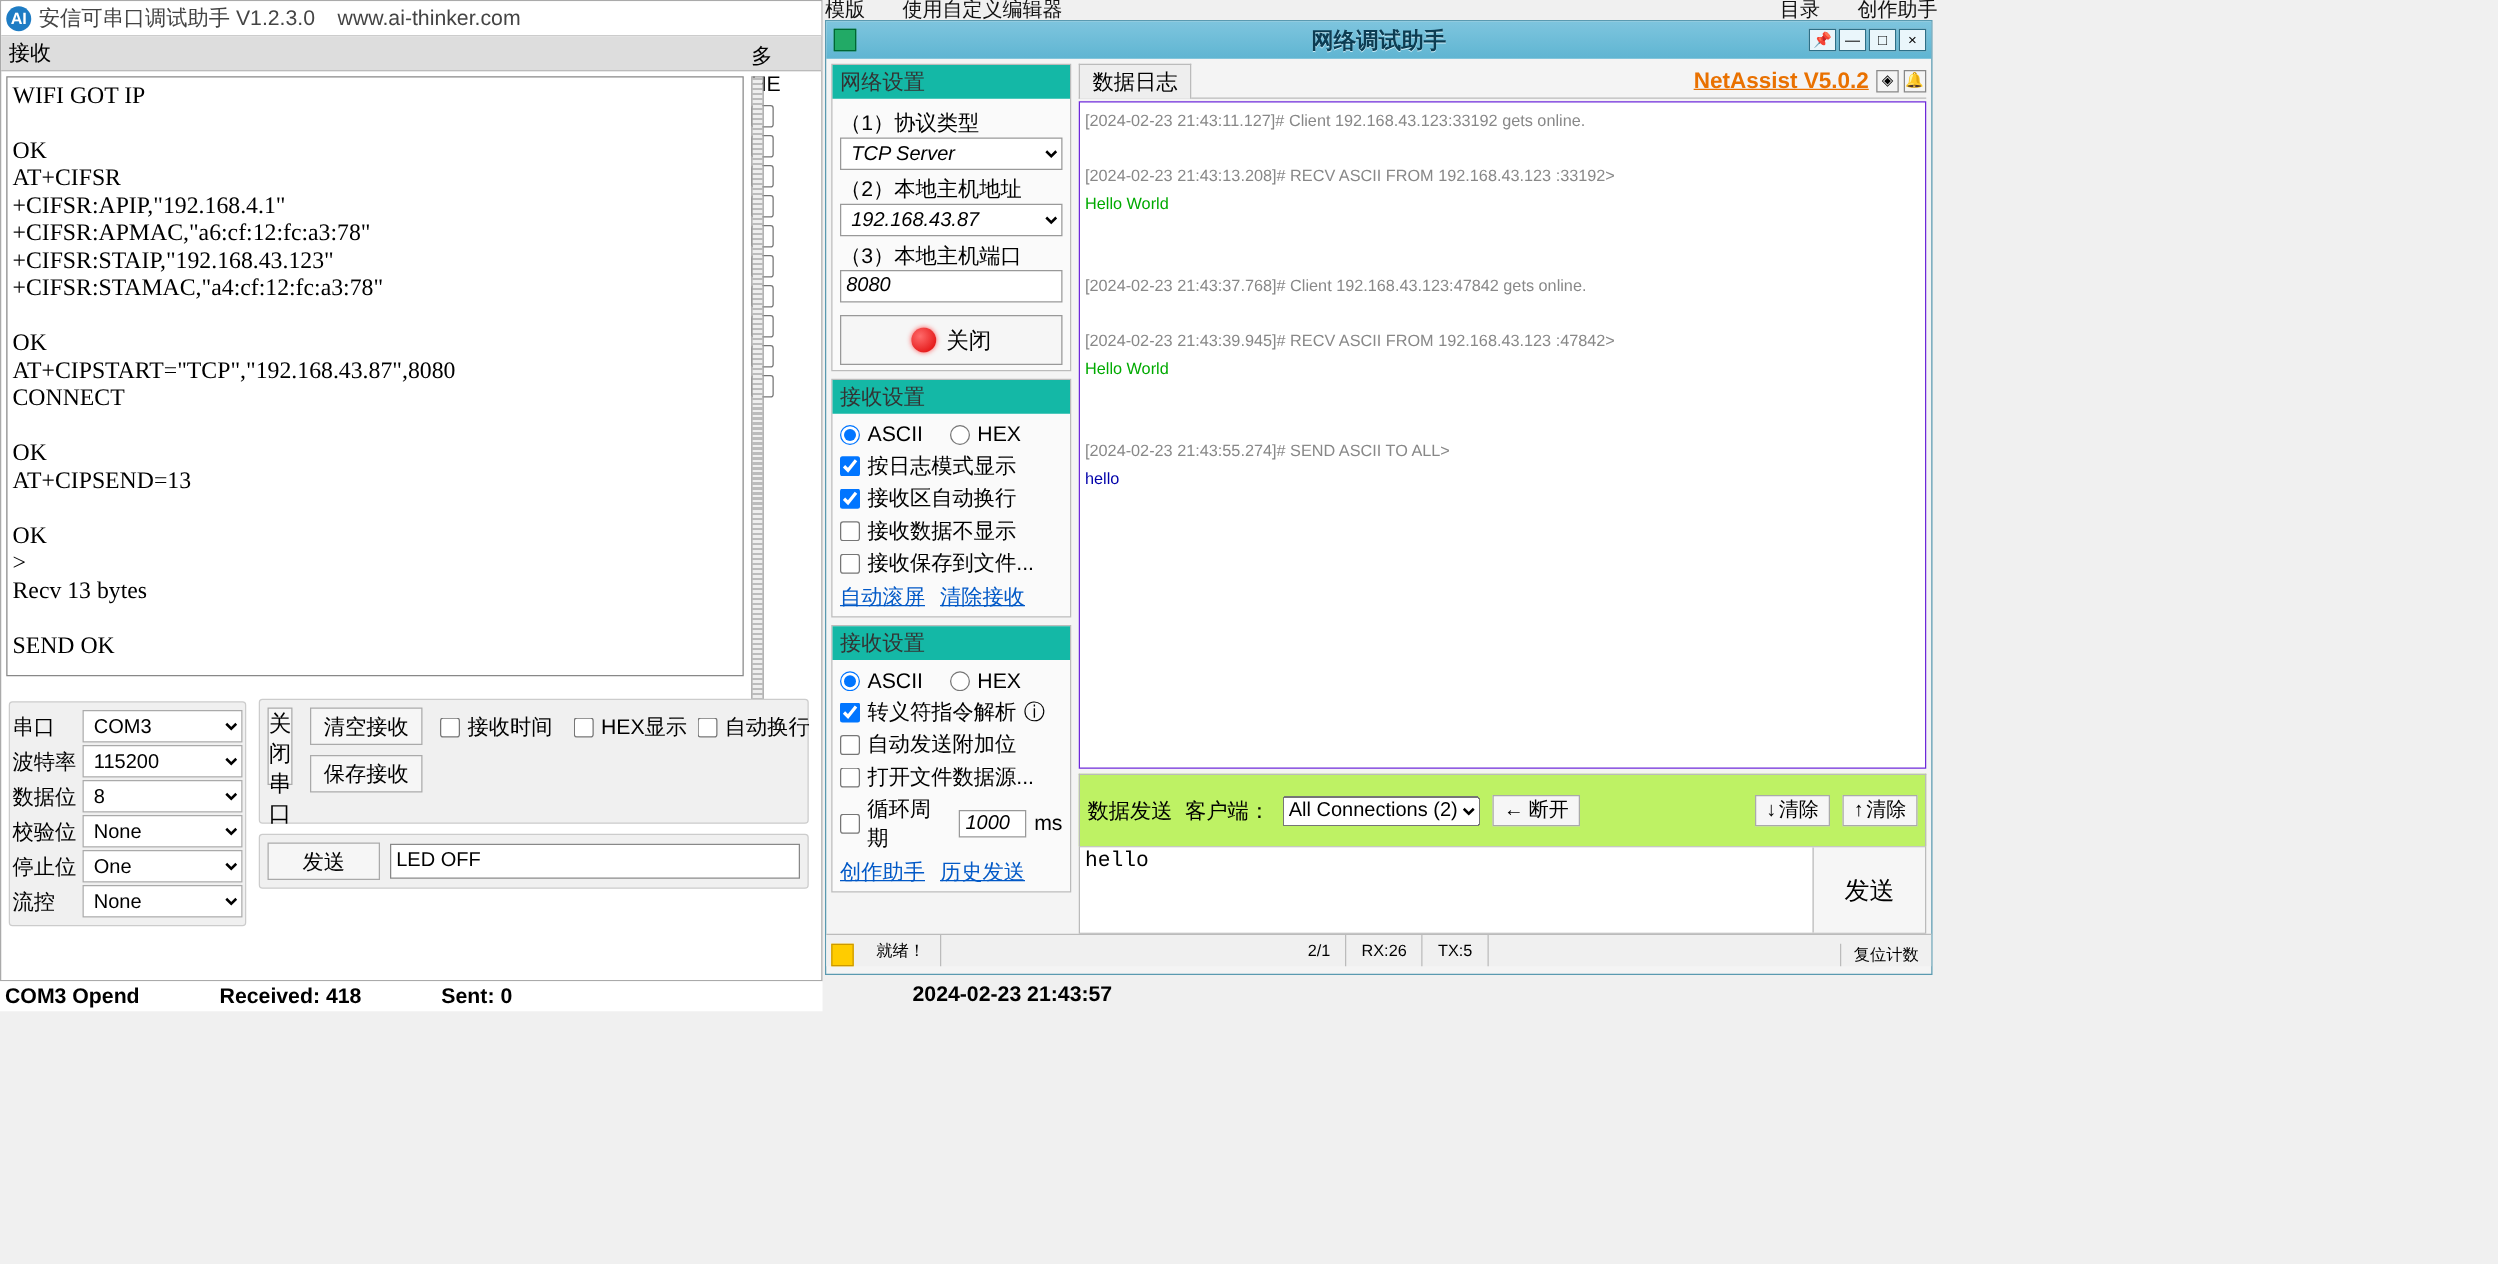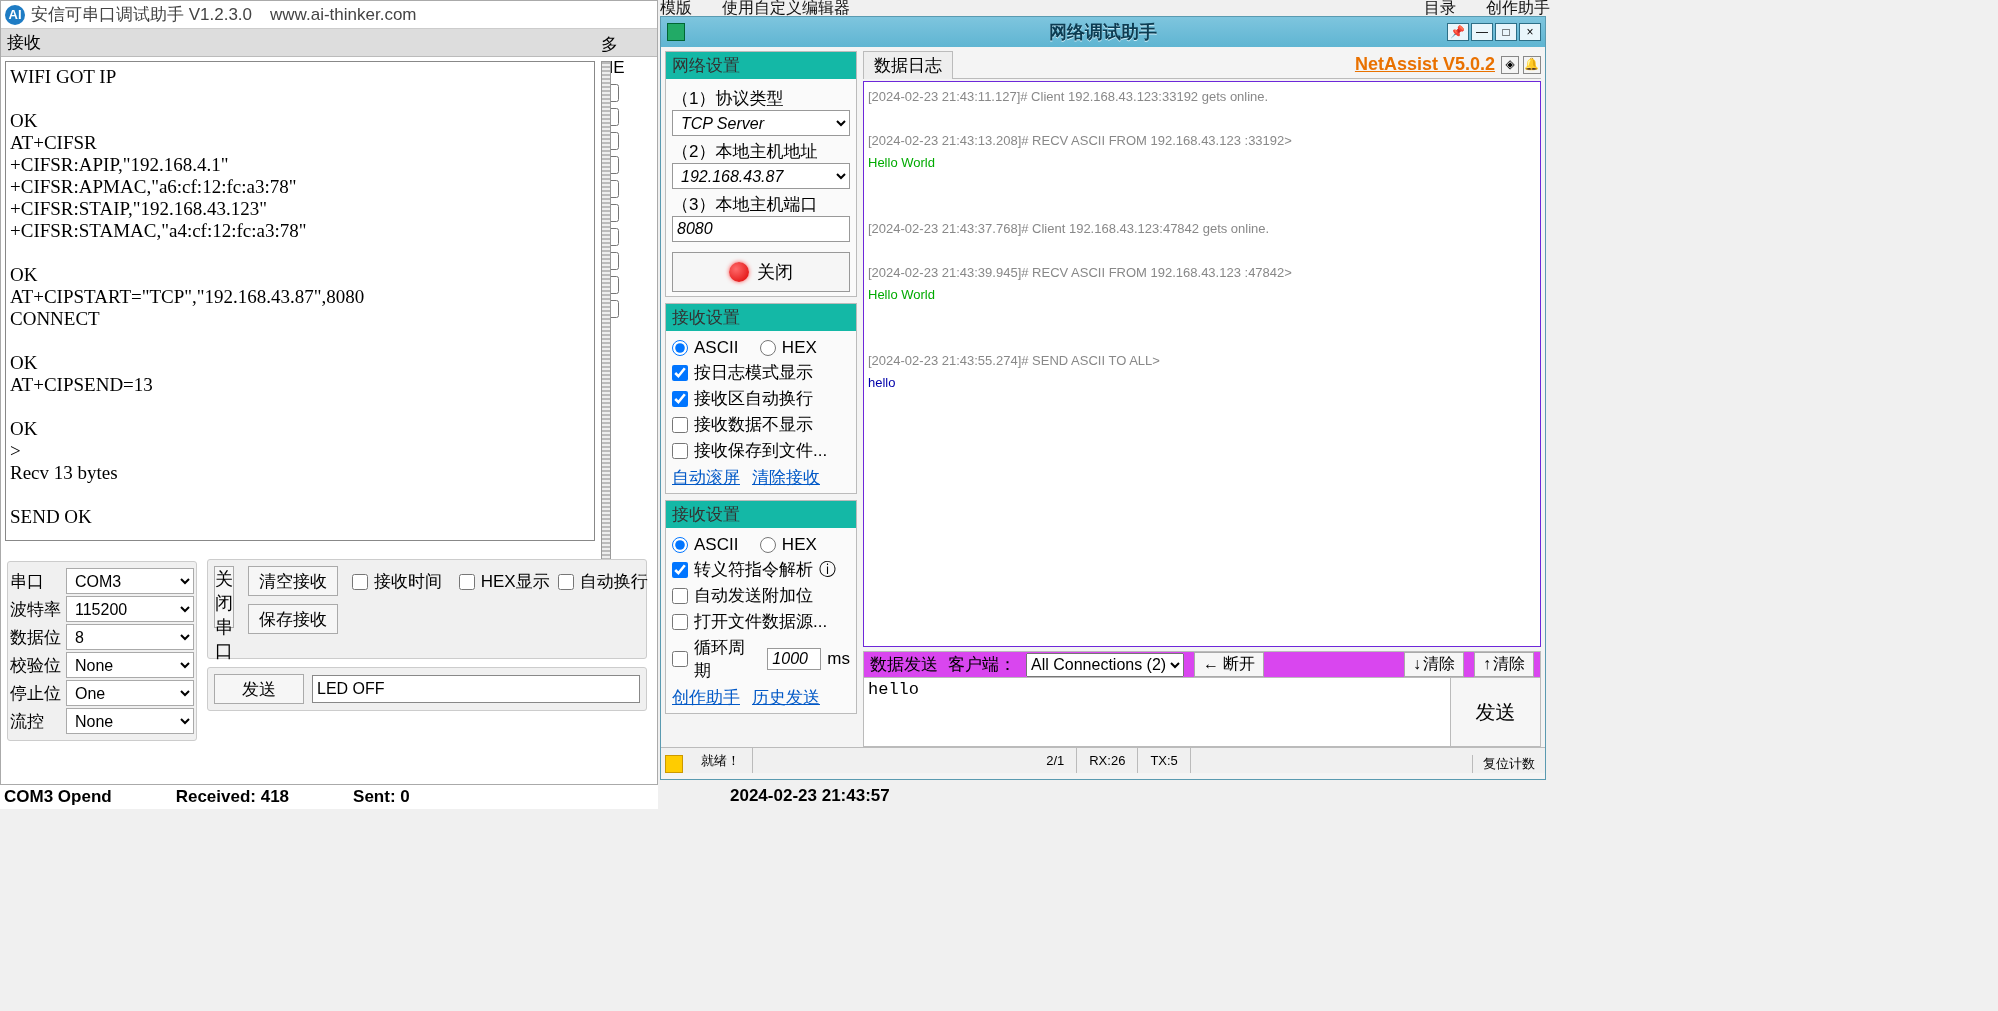--- a/index.html
+++ b/index.html
@@ -69,21 +69,21 @@
 .tabhdr .tab { border: 1px solid #bbb; border-bottom: none; padding: 2px 10px; background: #eee; font-size: 17px; margin-right: 4px;}
 .tabhdr .brand { margin-left: auto; font-weight: bold; color: #e97100; text-decoration: underline; font-size: 18px; margin-right: 6px;}
 .tabhdr .brand-icons { display: flex; gap: 4px; }
 .tabhdr .brand-icons span { width: 18px; height: 18px; border: 1px solid #888; font-size: 12px; text-align: center;}
 
 .log-area { flex: 1; border: 1px solid #6d28d9; background: #fff; padding: 4px; font-family: "Courier New", monospace; font-size: 13px; line-height: 22px; white-space: pre-wrap; overflow-y: auto; margin-top: 2px;}
 .log-line.meta { color: #888;}
 .log-line.green { color: #0a0;}
 .log-line.blue { color: #00a;}
 
-.send-hdr { display: flex; align-items: center; gap: 10px; border: 1px solid #bbb; border-bottom: none; background: #d946ef; padding: 0 6px; margin-top: 4px; font-size: 17px; justify-content: space-between;}
+.send-hdr { display: flex; align-items: center; gap: 10px; border: 1px solid #bbb; border-bottom: none; background: #bef264; padding: 16px 6px; margin-top: 4px; font-size: 17px; justify-content: space-between;}
 .send-hdr select { height: 24px; font-size: 16px;}
 .send-hdr .sbtn { border: 1px solid #aaa; background: #f6f6f6; padding: 1px 8px; font-size: 16px;}
 .send-hdr .arrow-btn::before{content:"←";margin-right:4px;}
 .send-hdr .dn::before{content:"↓";margin-right:2px;}
 .send-hdr .up::before{content:"↑";margin-right:2px;}
 
 .send-body { display: flex; border: 1px solid #bbb; height: 70px;}
 .send-body textarea { flex: 1; border: none; resize: none; font-family: "Courier New", monospace; font-size: 17px; padding: 2px 4px;}
 .send-body .sendbtn { width: 90px; border-left: 1px solid #bbb; font-size: 20px; background: #f6f6f6; border-top:none;border-right:none;border-bottom:none;}
 

